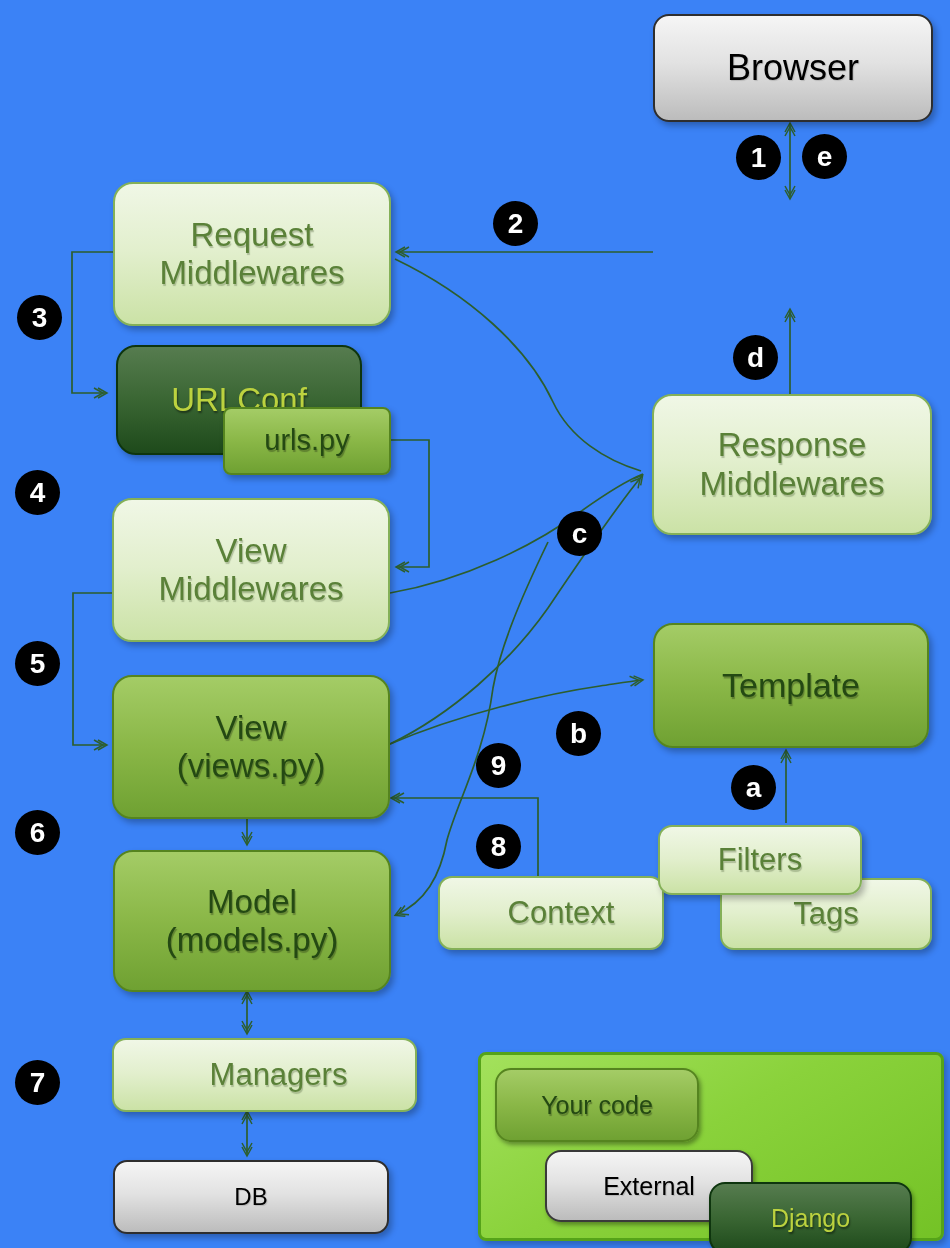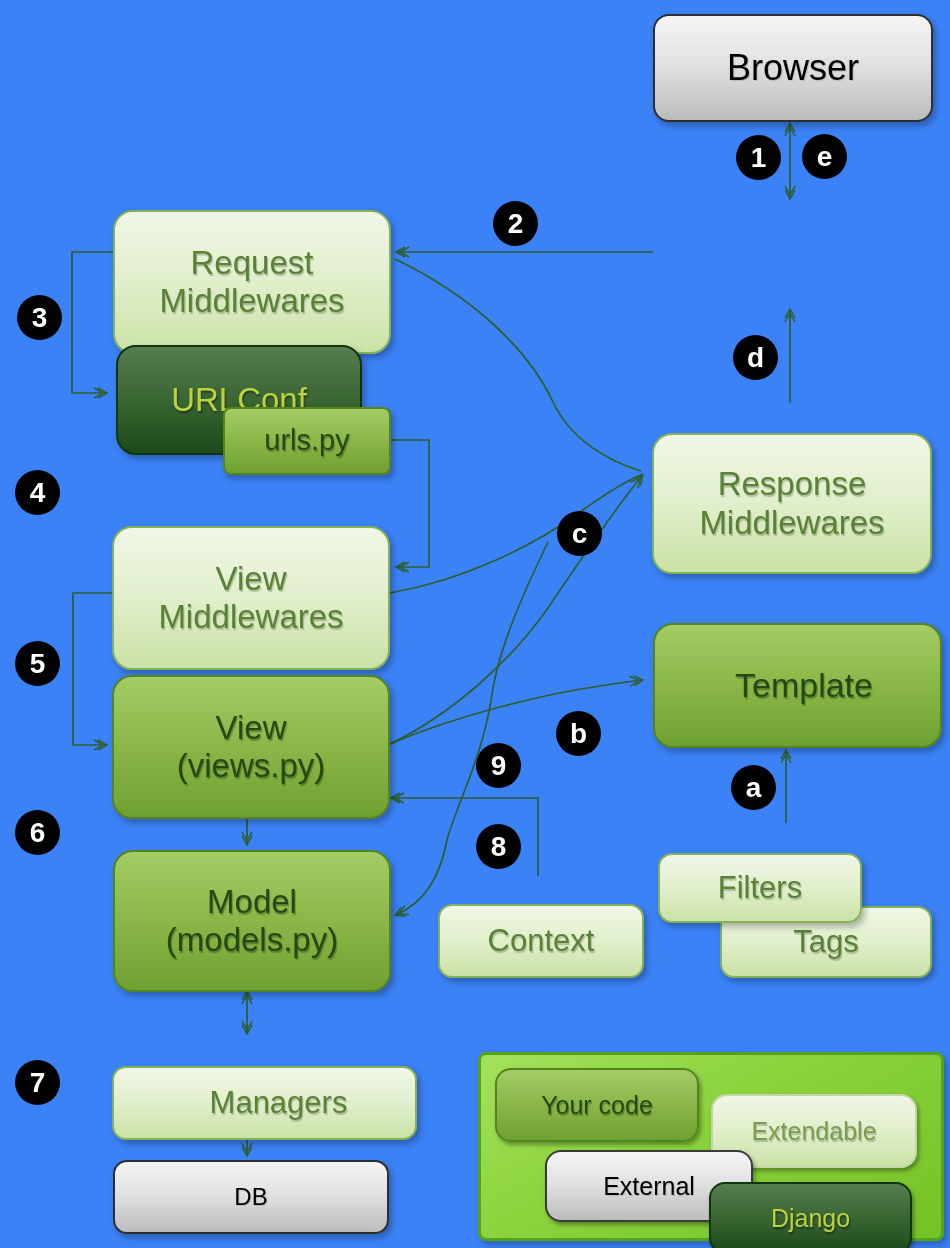--- a/index.html
+++ b/index.html
@@ -10,21 +10,20 @@
   #wires{position:absolute;left:0;top:0;z-index:1;pointer-events:none;}
   .box{
     position:absolute;z-index:2;display:flex;flex-direction:column;align-items:center;justify-content:center;
     text-align:center;border-radius:20px;box-shadow:3px 4px 6px rgba(0,0,0,.28);
     line-height:1.16;font-size:33px;
   }
   .light{
     background:linear-gradient(180deg,#f0f7e6 0%,#e2efcd 48%,#cbe2a6 100%);
     border:2px solid #84b058;color:#5a8138;
     text-shadow:1px 2px 1px rgba(80,100,60,.35);
-    margin-top:28px;
   }
   .mid{
     background:linear-gradient(180deg,#a4cc66 0%,#8ab747 50%,#6fa132 100%);
     border:2px solid #55841f;color:#244913;
     text-shadow:1px 2px 1px rgba(0,0,0,.28);
   }
   .dark{
     background:linear-gradient(180deg,#567c4f 0%,#3a6633 50%,#1e4a1b 100%);
     border:2px solid #0e350e;color:#bcd23f;
     text-shadow:1px 2px 2px rgba(0,0,0,.45);
@@ -128,48 +127,45 @@
   </div>
 
   <div class="box light" style="left:112px;top:1038px;width:273px;height:70px;font-size:31px;border-radius:14px;padding-left:28px;">
     <span>Managers</span>
   </div>
 
   <div class="box grayb" style="left:113px;top:1160px;width:272px;height:70px;font-size:24px;border-radius:14px;">
     <span>DB</span>
   </div>
 
-  <div class="box light" style="left:652px;top:405px;width:276px;height:137px;">
+  <div class="box light" style="left:652px;top:394px;width:276px;height:137px;">
     <span>Response</span>
     <span>Middlewares</span>
   </div>
 
-  <div class="box mid" style="left:653px;top:623px;width:272px;height:121px;font-size:34px;padding-left:13px;">
+  <div class="box mid" style="left:653px;top:623px;width:272px;height:121px;font-size:34px;">
     <span>Template</span>
   </div>
 
   <div class="box light" style="left:720px;top:878px;width:208px;height:68px;font-size:31px;border-radius:14px;">
     <span>Tags</span>
   </div>
 
   <div class="box light" style="left:658px;top:825px;width:200px;height:66px;font-size:31px;border-radius:14px;z-index:3;">
     <span>Filters</span>
   </div>
 
-  <div class="box light" style="left:438px;top:876px;width:202px;height:70px;font-size:31px;border-radius:14px;">
+  <div class="box light" style="left:438px;top:876px;width:202px;height:70px;font-size:31px;border-radius:14px;padding-left:20px;">
     <span>Context</span>
   </div>
 
   <div class="legend" style="left:478px;top:1052px;width:460px;height:183px;">
     <div class="box mid" style="left:14px;top:13px;width:200px;height:70px;">
       <span>Your code</span>
     </div>
-    <div class="box light" style="left:230px;top:11px;width:202px;height:70px;">
-      <span>Extendable</span>
-    </div>
     <div class="box grayb" style="left:20px;top:95px;width:204px;height:68px;margin-left:44px;">
       <span>External</span>
     </div>
     <div class="box dark" style="left:228px;top:95px;width:199px;height:68px;margin-top:32px;">
       <span>Django</span>
     </div>
   </div>
 
   <div class="badge" style="left:736px;top:135px;">
       <span>1</span>

